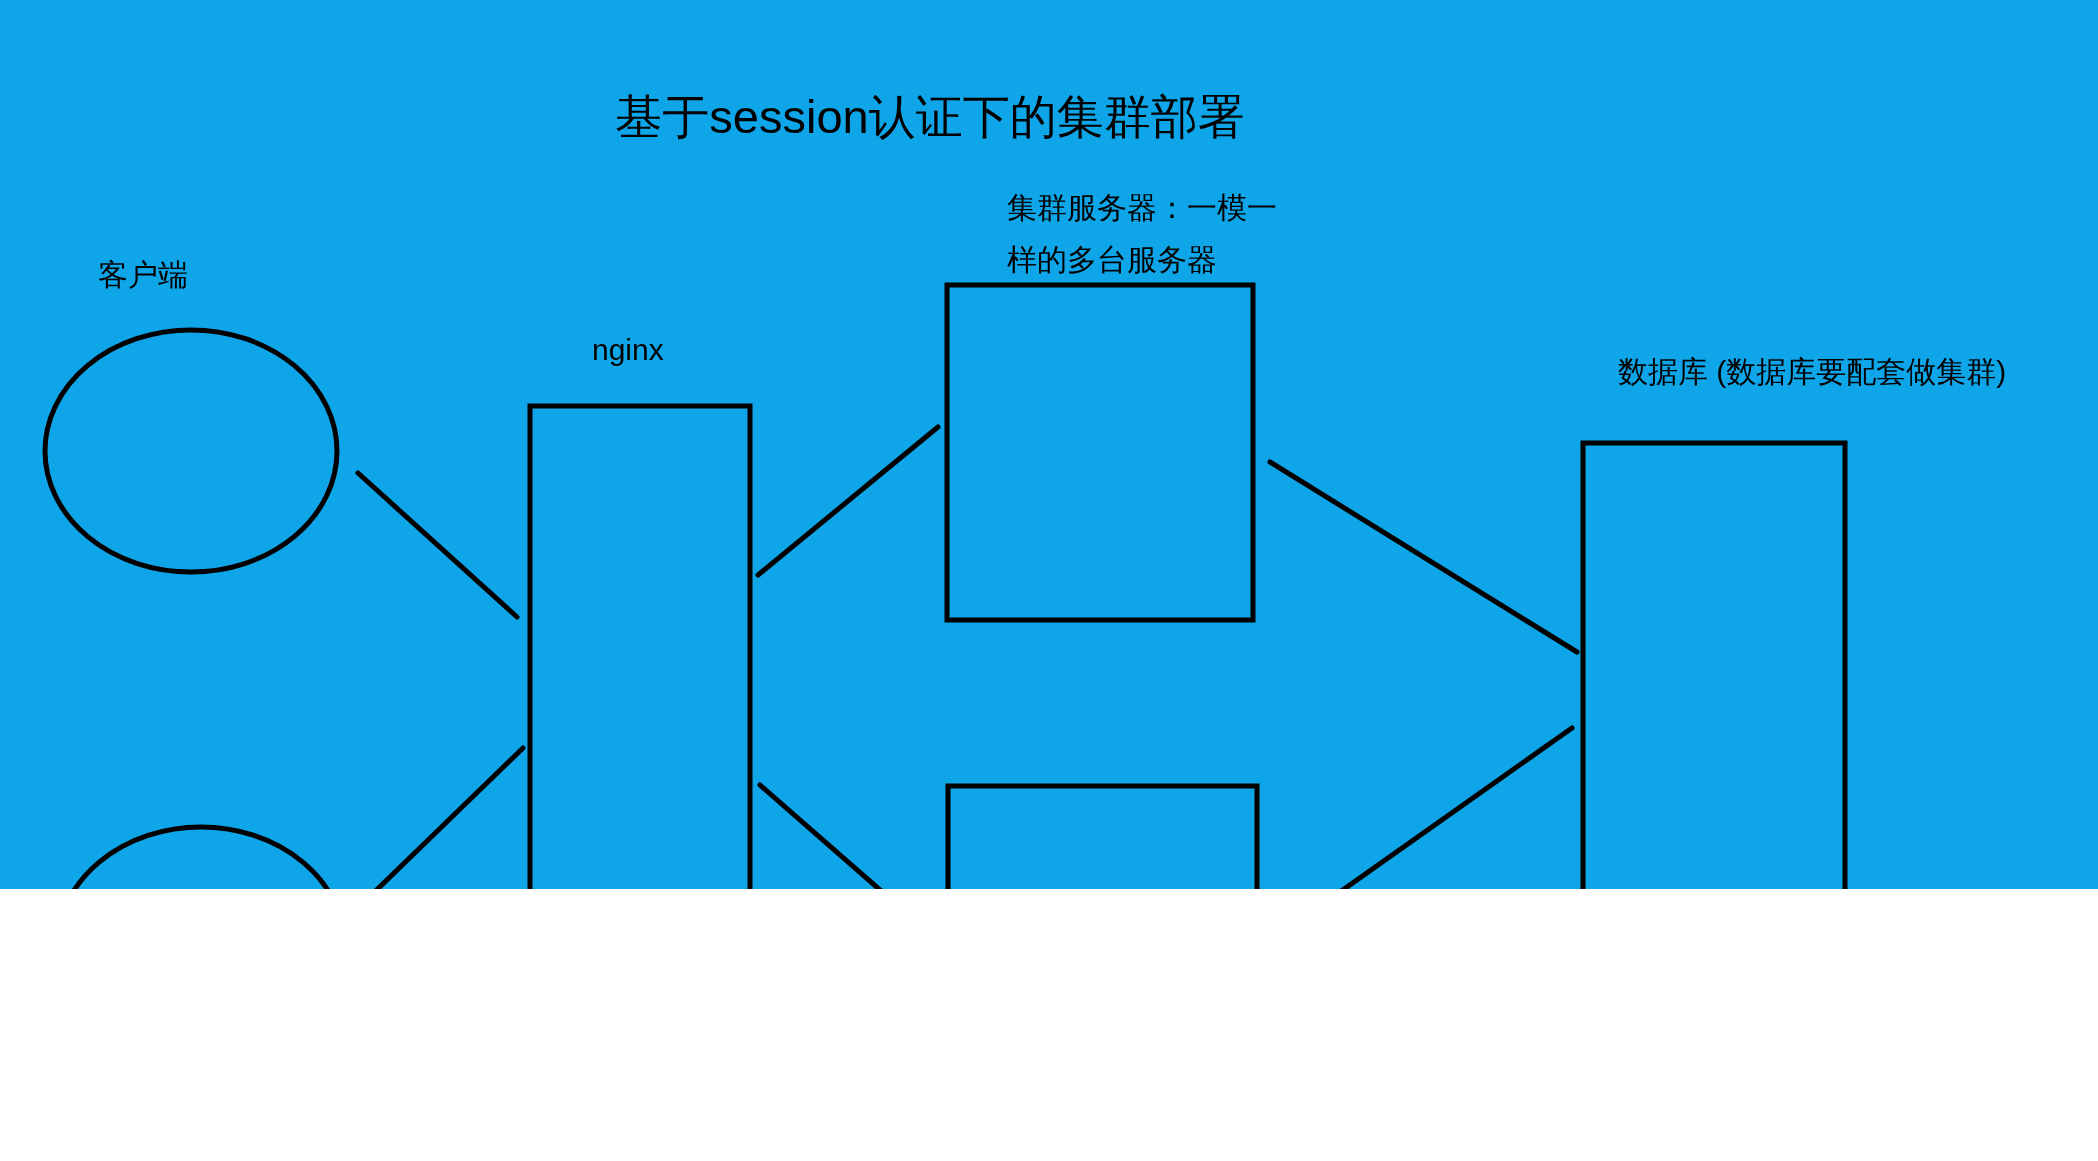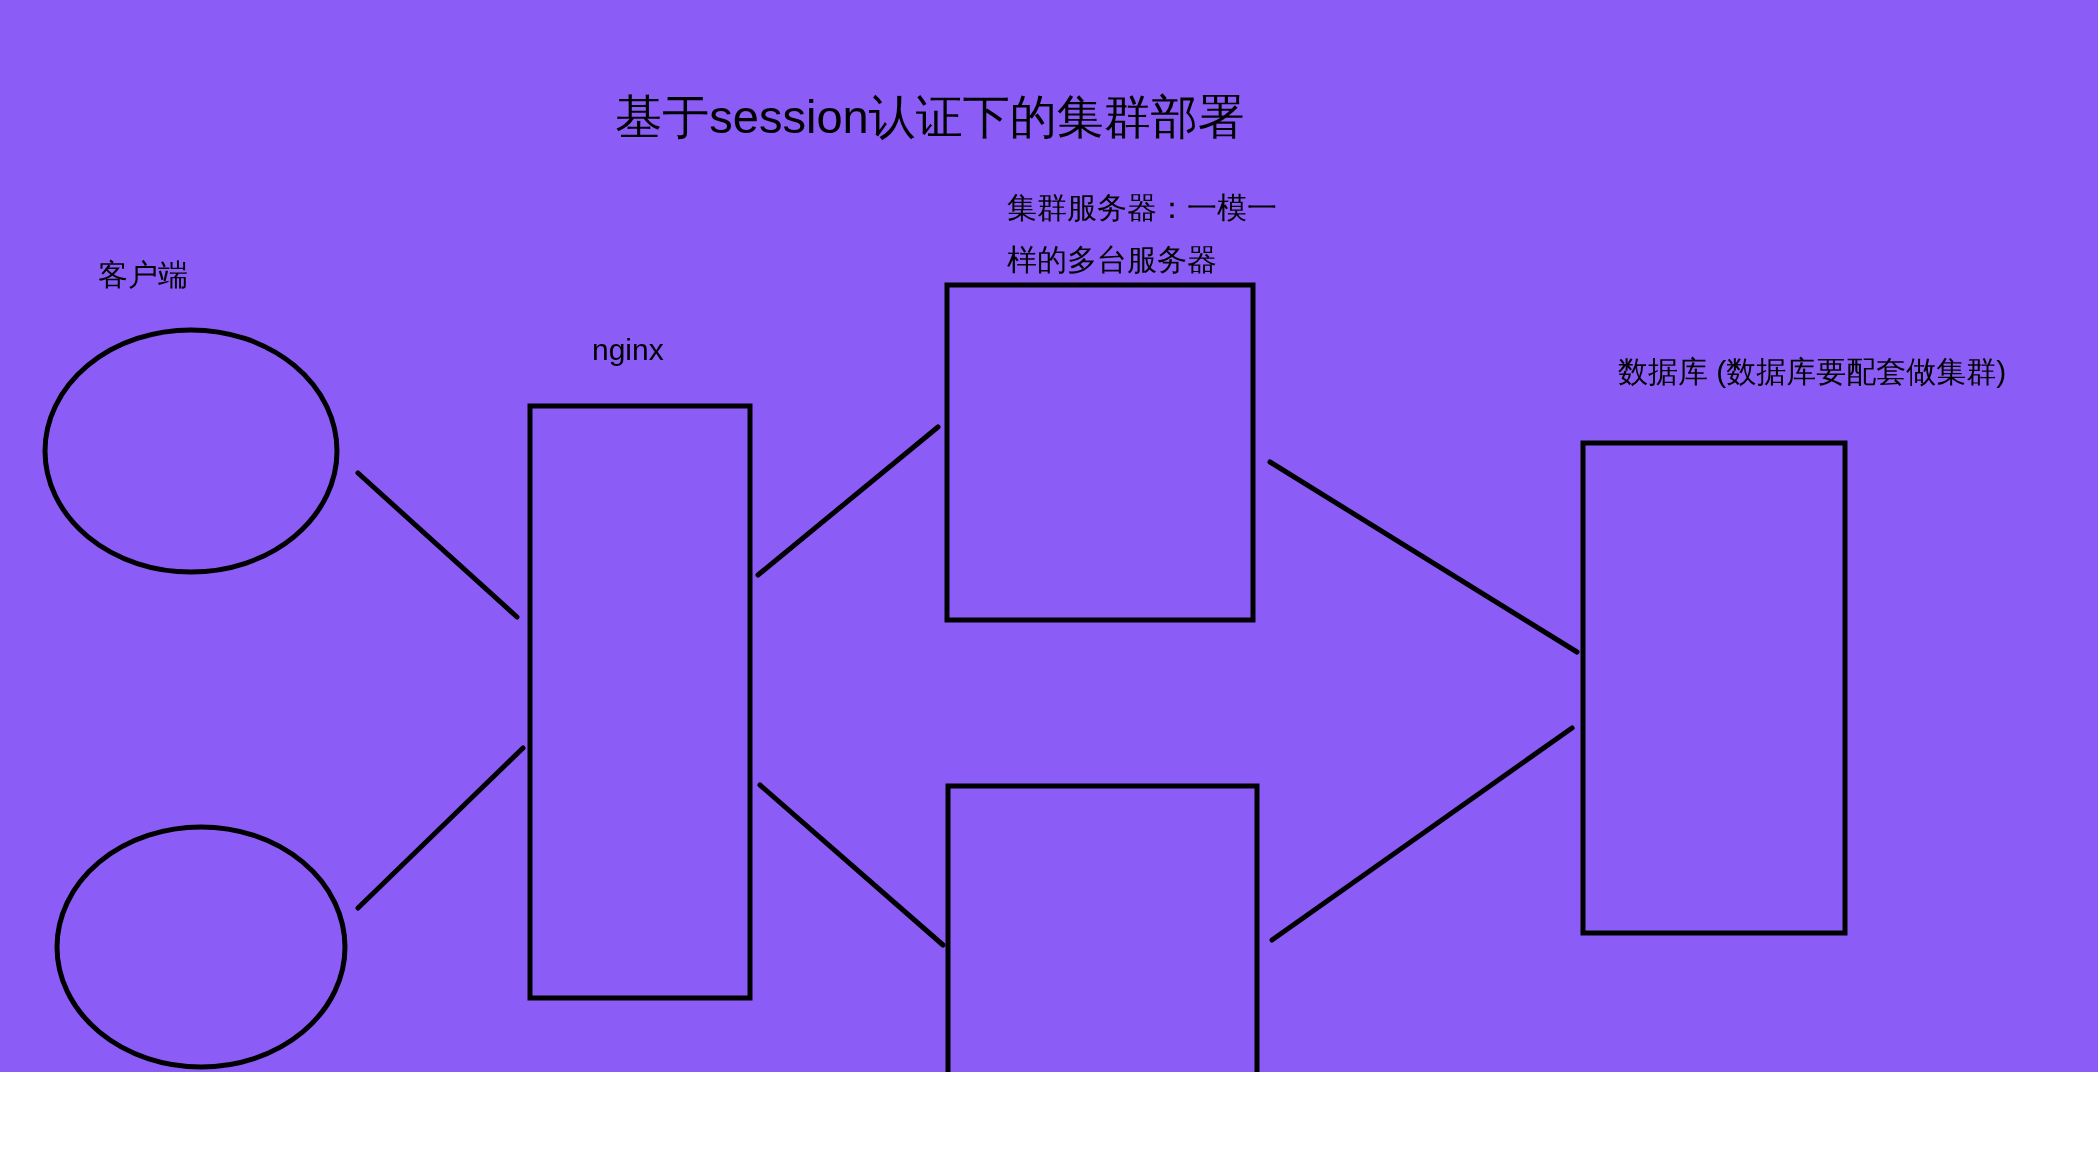--- a/index.html
+++ b/index.html
@@ -2,23 +2,23 @@
 <html><head>
 <meta charset="utf-8">
 <style>
   html, body {
     margin: 0;
     padding: 0;
     background: #ffffff;
   }
   .canvas-wrap {
     width: 2098px;
-    height: 1072px;
+    height: 889px;
     position: relative;
-    background: #8b5cf6;
+    background: #0ea5e9;
     overflow: hidden;
   }
   svg {
     display: block;
     width: 2098px;
     height: 1161px;
   }
   .shape {
     fill: none;
     stroke: #000000;

